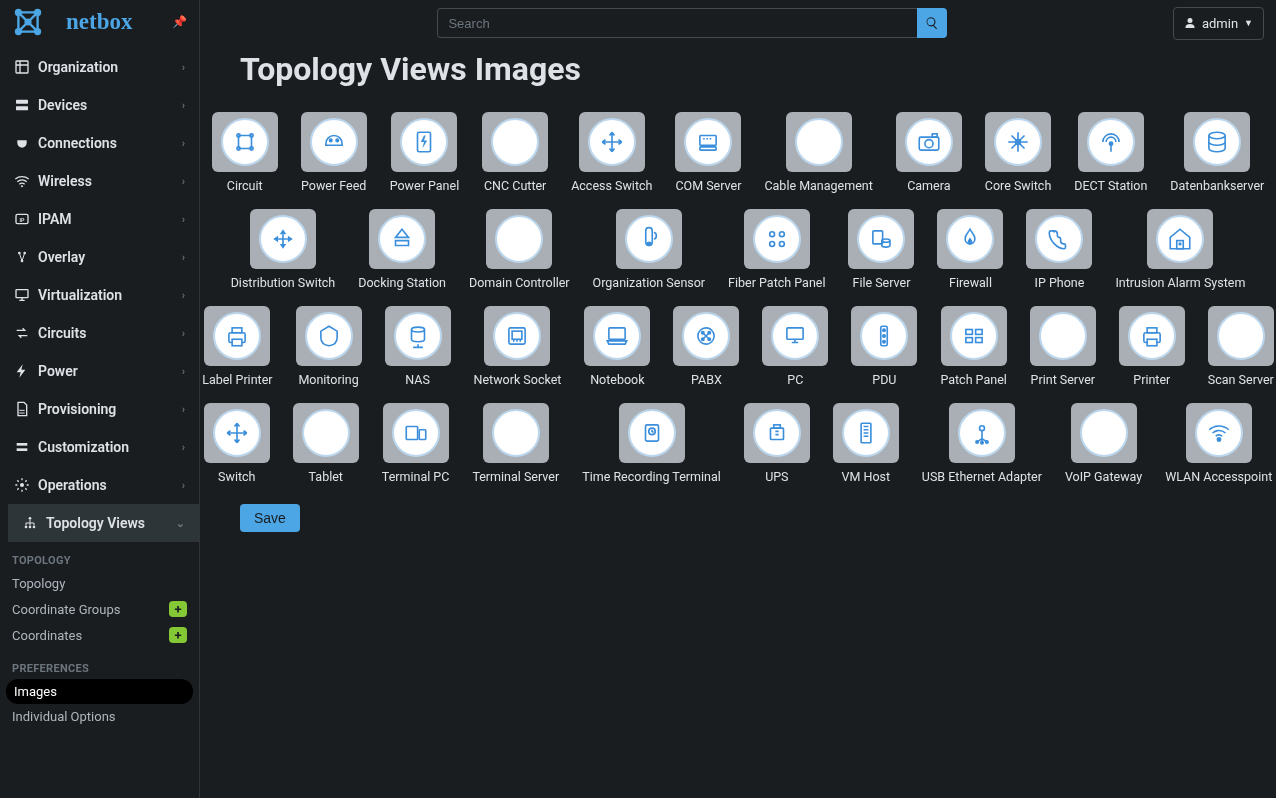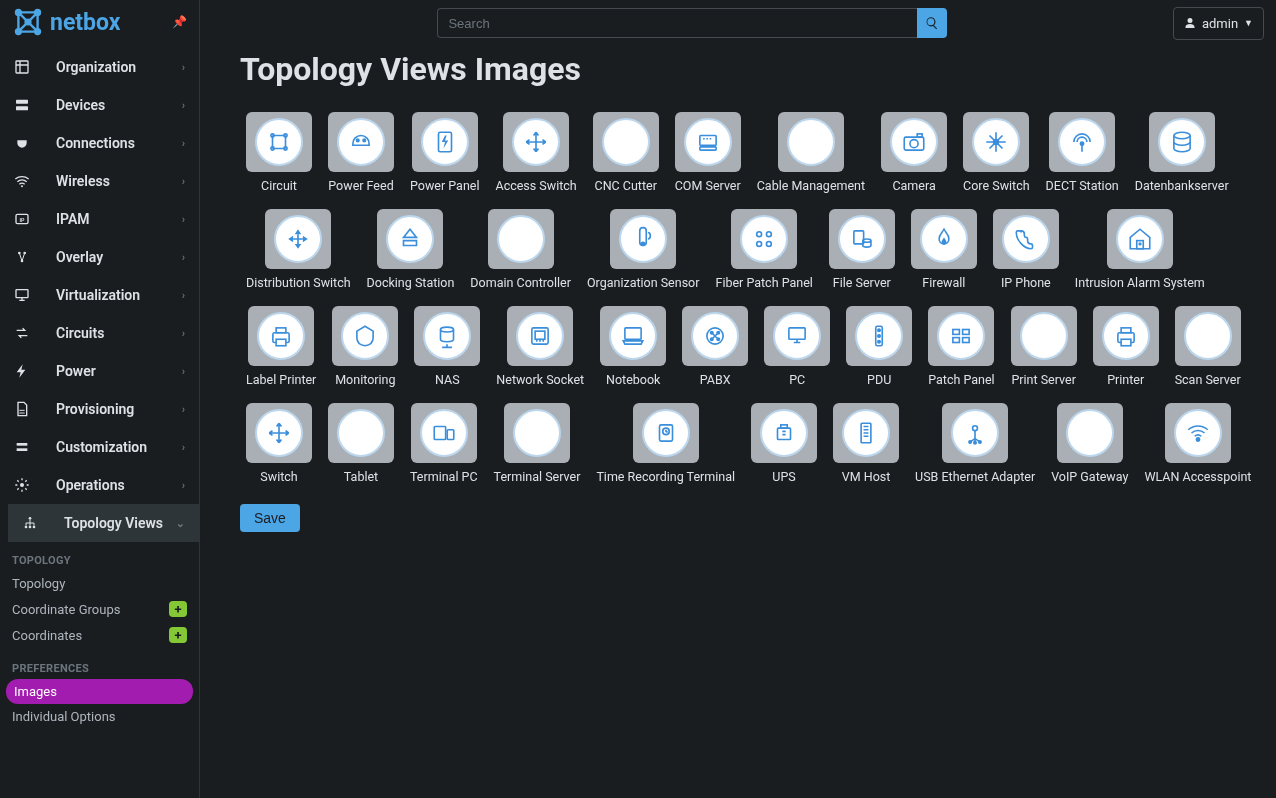--- a/index.html
+++ b/index.html
@@ -21,37 +21,37 @@
   overflow-y: auto;
   flex-shrink: 0;
 }
 .sidebar-header {
   display: flex;
   align-items: center;
   justify-content: space-between;
   padding: 10px 12px 14px;
   height: 48px;
 }
-.logo { display: flex; align-items: center; gap: 6px; }
+.logo { display: flex; align-items: center; gap: 22px; font-family: Liberation Serif, serif; }
 .logo-icon { width: 32px; height: 32px; }
 .logo-text { font-size: 23px; font-weight: 700; color: #4ca6e5; }
 .pin-icon { color: #f9ca24; font-size: 12px; }
 
 .nav-section { padding: 0; }
 .nav-item {
   display: flex;
   align-items: center;
   justify-content: space-between;
   padding: 11px 14px;
   cursor: pointer;
   color: #dee2e6;
   font-size: 14px;
   font-weight: 600;
 }
-.nav-item-left { display: flex; align-items: center; gap: 26px; }
+.nav-item-left { display: flex; align-items: center; gap: 8px; }
 .nav-icon { width: 16px; height: 16px; display:flex; align-items:center; justify-content:center; }
 .nav-icon svg { width:16px; height:16px; fill: #dee2e6; }
 .chevron { font-size: 11px; color: #6c757d; }
 .nav-item.active { background: #2d3539; margin-left: 8px; }
 .nav-item.active .chevron { color:#6c757d; }
 
 .sub-section { padding: 6px 0 2px; }
 .sub-header {
   padding: 6px 12px 4px;
   font-size: 11px;
@@ -61,21 +61,21 @@
 }
 .sub-item {
   display: flex;
   align-items: center;
   justify-content: space-between;
   padding: 5px 12px;
   font-size: 13px;
   color: #adb5bd;
   cursor: pointer;
 }
-.sub-item.active { background:#a21caf; border-radius:12px; margin:0 6px; padding:5px 8px; color:#fff;align-items:flex-end;}
+.sub-item.active { background:#000000; border-radius:12px; margin:0 6px; padding:5px 8px; color:#fff;align-items:flex-end;}
 .add-badge {
   background: #84c935;
   color:#1a1d20;
   border-radius:4px;
   width:18px; height:16px;
   display:flex; align-items:center; justify-content:center;
   font-weight:700; font-size:13px;
 }
 
 
@@ -124,22 +124,23 @@
 
 .content { padding: 4px 40px 20px; overflow-y:auto; flex:1;}
 .page-title { font-size: 32px; font-weight: 700; color:#dee2e6; margin-bottom:24px; }
 
 .grid {
   margin-top: 20px;
 }
 .row {
   display:flex;
   flex-wrap: nowrap;
-  gap: 4px;
+  gap: 11px;
   margin-bottom: 16px;
+  justify-content: center;
 }
 .tile {
   display:flex;
   flex-direction:column;
   align-items:center;
   padding: 0 6px;
 }
 .tile-img {
   width:66px; height:60px;
   background:#a9afb5;
@@ -442,33 +443,33 @@
                   <svg viewBox="0 0 32 32">
                     <rect x="8" y="4" width="16" height="24" rx="2"></rect>
                     <path d="M16 8l-4 8h4l-2 8 6-10h-4l2-6z" fill="#3a8edb" stroke="none"></path>
                   </svg>
                 </div>
               </div>
               <div class="tile-label">Power Panel</div>
             </div>
             <div class="tile">
               <div class="tile-img">
+                <div class="tile-icon"></div>
+              </div>
+              <div class="tile-label">CNC Cutter</div>
+            </div>
+            <div class="tile">
+              <div class="tile-img">
                 <div class="tile-icon">
                   <svg viewBox="0 0 32 32">
                     <path d="M16 4v24M4 16h24M16 4l-3 4M16 4l3 4M16 28l-3-4M16 28l3-4M4 16l4-3M4 16l4 3M28 16l-4-3M28 16l-4 3"></path>
                   </svg>
                 </div>
               </div>
               <div class="tile-label">Access Switch</div>
-            </div>
-            <div class="tile">
-              <div class="tile-img">
-                <div class="tile-icon"></div>
-              </div>
-              <div class="tile-label">CNC Cutter</div>
             </div>
             <div class="tile">
               <div class="tile-img">
                 <div class="tile-icon">
                   <svg viewBox="0 0 32 32">
                     <rect x="6" y="8" width="20" height="12" rx="1"></rect>
                     <rect x="6" y="22" width="20" height="4" rx="1"></rect>
                     <path d="M10 12h2M14 12h2M18 12h2"></path>
                   </svg>
                 </div>

